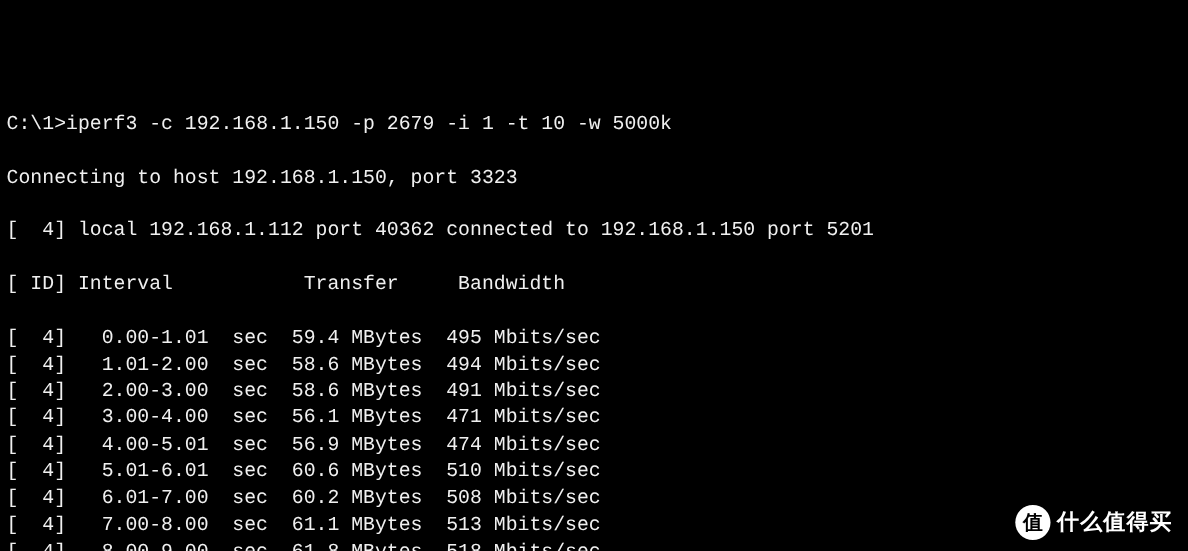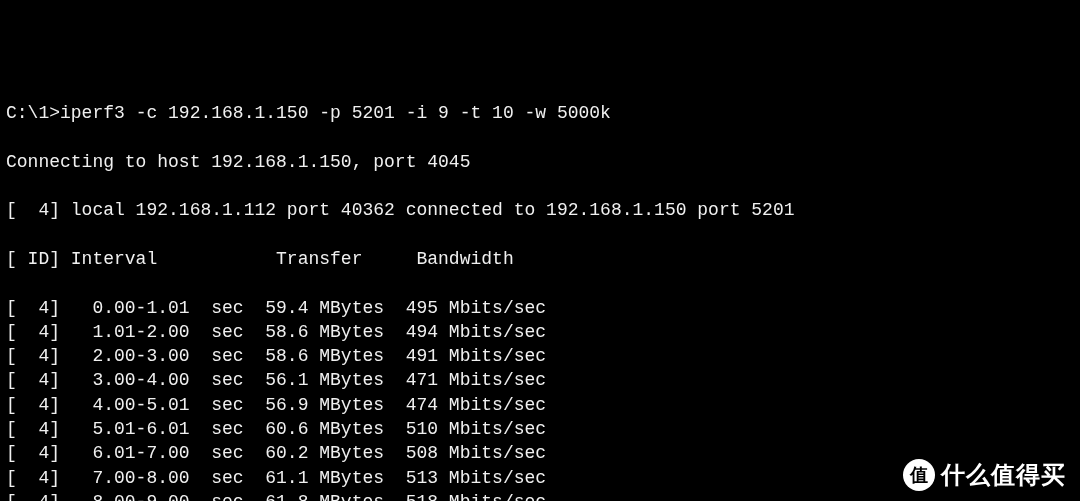--- a/index.html
+++ b/index.html
@@ -41,31 +41,31 @@
       align-items: center;
       justify-content: center;
       font-family: sans-serif;
       font-weight: 700;
       font-size: 18px;
     }
     .watermark-text {
       color: #fff;
       font-family: sans-serif;
       font-weight: 700;
-      font-size: 24px;
+      font-size: 20px;
       letter-spacing: 1px;
     }
   </style>
 </head>
 <body>
 
 
 
-<div class="line"><span>C:\1&gt;</span><span>iperf3 -c 192.168.1.150 -p 5201 -i 9 -t 10 -w 5000k</span></div>
-<div class="line">Connecting to host 192.168.1.150, port 4045</div>
+<div class="line"><span>C:\1&gt;</span><span>iperf3 -c 192.168.1.150 -p 2679 -i 1 -t 10 -w 5000k</span></div>
+<div class="line">Connecting to host 192.168.1.150, port 3323</div>
 <div class="line">[  4] local 192.168.1.112 port 40362 connected to 192.168.1.150 port 5201</div>
 <div class="line">[ ID] Interval           Transfer     Bandwidth</div>
 <div id="rows"><div class="line">[  4]   0.00-1.01  sec  59.4 MBytes  495 Mbits/sec</div><div class="line">[  4]   1.01-2.00  sec  58.6 MBytes  494 Mbits/sec</div><div class="line">[  4]   2.00-3.00  sec  58.6 MBytes  491 Mbits/sec</div><div class="line">[  4]   3.00-4.00  sec  56.1 MBytes  471 Mbits/sec</div><div class="line">[  4]   4.00-5.01  sec  56.9 MBytes  474 Mbits/sec</div><div class="line">[  4]   5.01-6.01  sec  60.6 MBytes  510 Mbits/sec</div><div class="line">[  4]   6.01-7.00  sec  60.2 MBytes  508 Mbits/sec</div><div class="line">[  4]   7.00-8.00  sec  61.1 MBytes  513 Mbits/sec</div><div class="line">[  4]   8.00-9.00  sec  61.8 MBytes  518 Mbits/sec</div></div>
 
 
 
 
 
 
 <div class="watermark">

